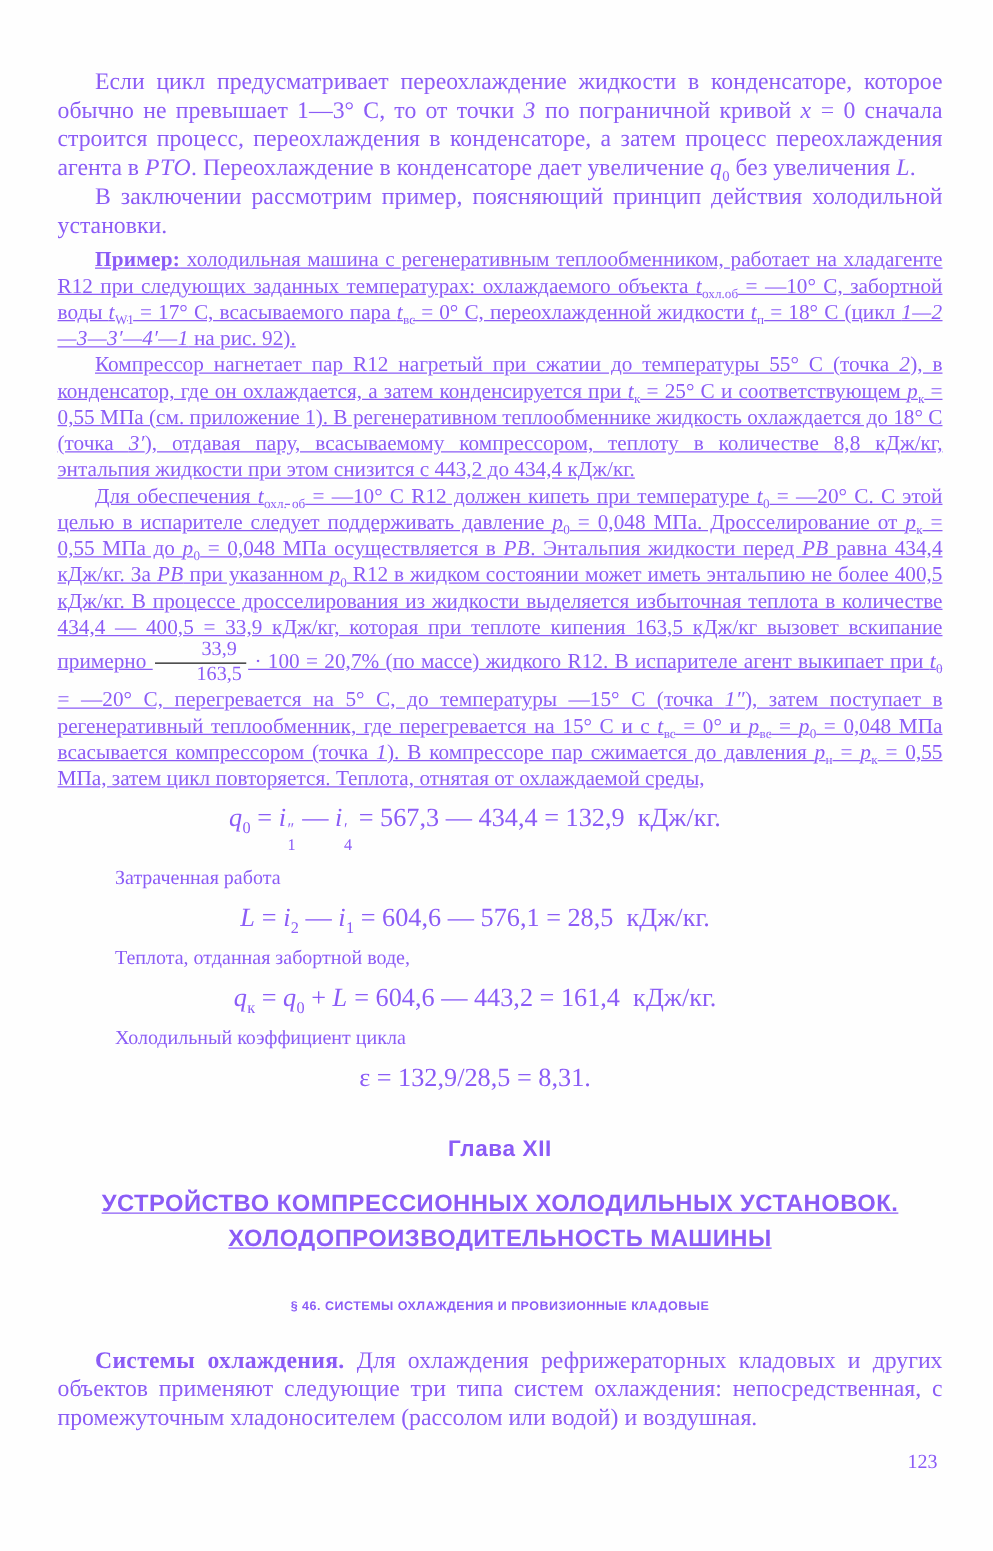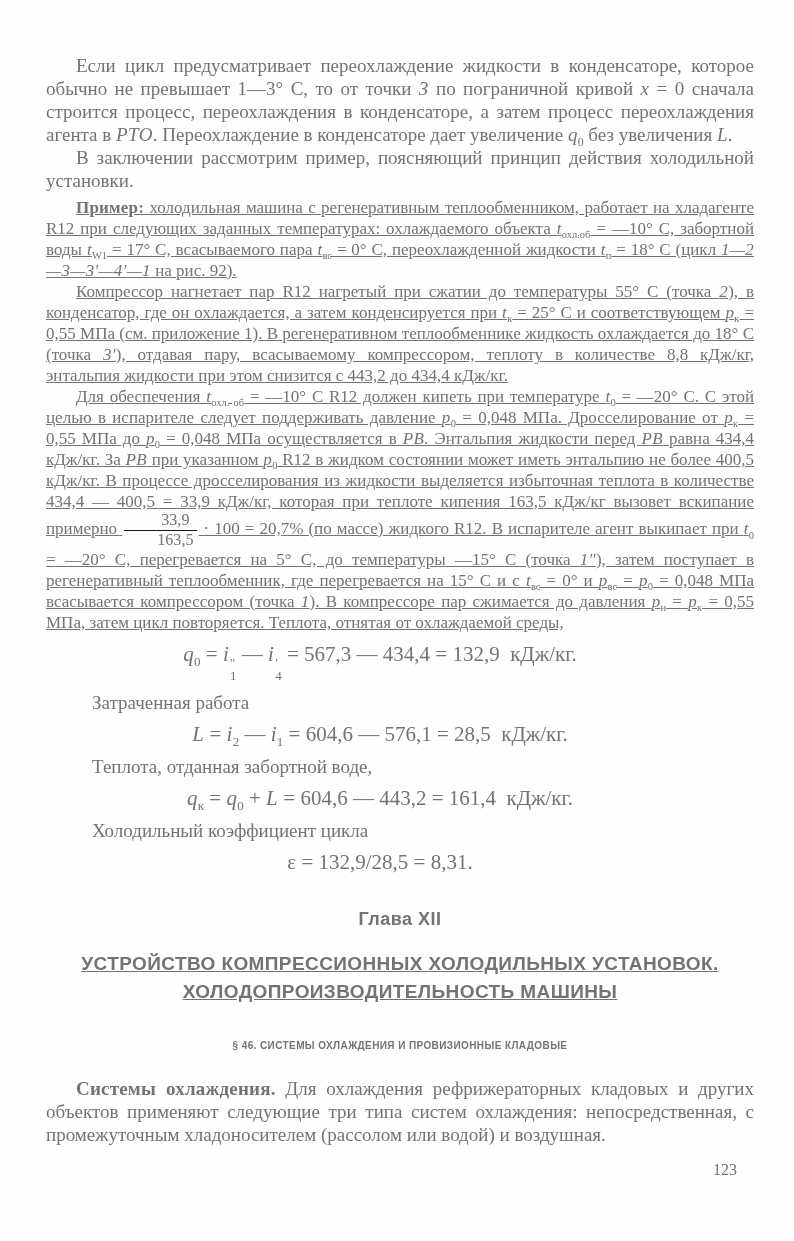--- a/index.html
+++ b/index.html
@@ -6,21 +6,21 @@
     margin: 0;
     padding: 0;
     background: #ffffff;
   }
   .page {
     position: relative;
     width: 794px;
     height: 1241px;
     box-sizing: border-box;
     background: #fefefe;
-    color: #737373;
+    color: #8b5cf6;
     padding: 54px 40px 0 46px;
     font-family: "Liberation Serif", "DejaVu Serif", serif;
     overflow: hidden;
   }
   .body-text {
     font-size: 19px;
     line-height: 23px;
     text-align: justify;
     margin: 0;
   }
@@ -58,21 +58,21 @@
     line-height: 1.05;
     vertical-align: -0.45em;
     margin-left: 1px;
   }
   .formula {
     font-size: 21px;
     text-align: center;
     margin: 9px 40px 9px 0;
   }
   .formula-label {
-    font-size: 19px;
+    font-size: 16px;
     line-height: 21px;
     margin: 4px 0;
     padding-left: 46px;
     text-align: left;
   }
   .chapter-kicker {
     font-family: "Liberation Sans", "DejaVu Sans", sans-serif;
     font-weight: 600;
     font-size: 18px;
     text-align: center;
@@ -96,21 +96,21 @@
     font-size: 10px;
     text-align: center;
     letter-spacing: 0.4px;
     margin: 34px 0 0;
   }
   .systems-para {
     margin-top: 26px;
   }
   .page-number {
     position: absolute;
-    right: 57px;
+    right: 44px;
     bottom: 62px;
     font-size: 16px;
   }
 </style>
 </head>
 <body>
 
 <div class="page">
 
   <p class="body-text indent">Если цикл предусматривает переохлаждение жидкости в конденсаторе, которое обычно не превышает 1—3° С, то от точки <i>3</i> по пограничной кривой <i>x</i> = 0 сначала строится процесс, переохлаждения в конденсаторе, а затем процесс переохлаждения агента в <i>РТО</i>. Переохлаждение в конденсаторе дает увеличение <i>q</i><sub>0</sub> без увеличения <i>L</i>.</p>

